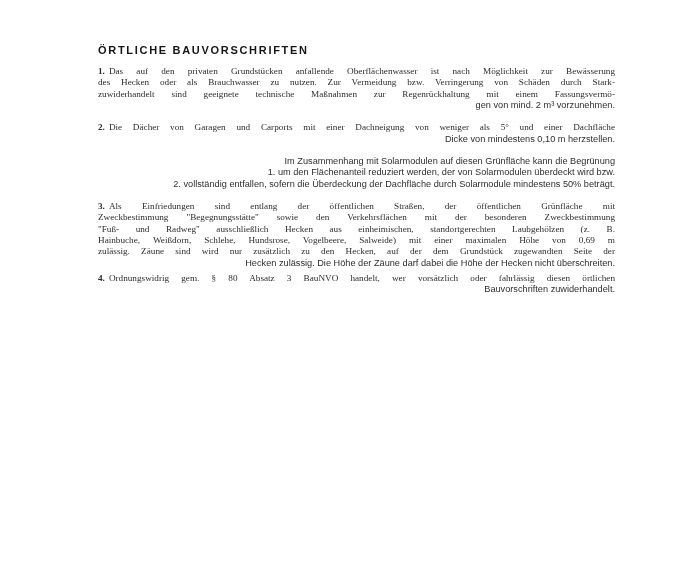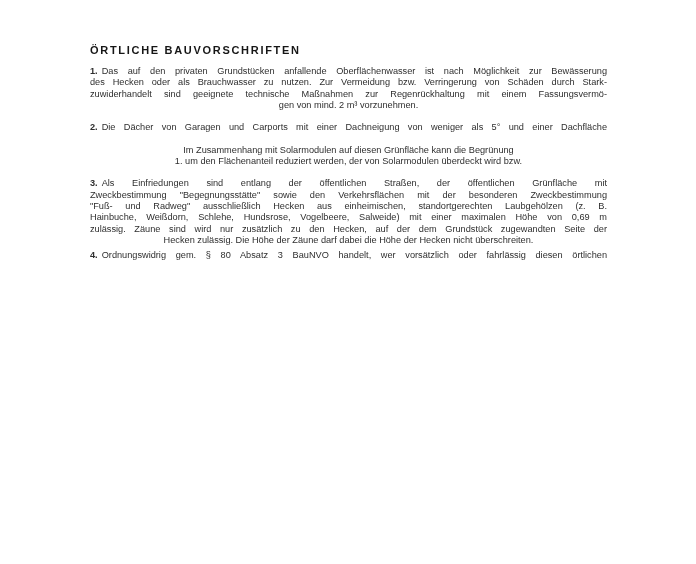--- a/index.html
+++ b/index.html
@@ -9,21 +9,21 @@
   body {
     width: 696px;
     height: 564px;
     background: #ffffff;
     position: relative;
     overflow: hidden;
     font-family: "Liberation Sans", "DejaVu Sans", sans-serif;
   }
   .page {
     position: absolute;
-    left: 90px;
+    left: 98px;
     top: 44px;
     width: 517px;
   }
   .title {
     margin: 0 0 10px 0;
     font-size: 11px;
     font-weight: bold;
     letter-spacing: 1.7px;
     color: #161616;
     white-space: nowrap;
@@ -33,56 +33,60 @@
     font-size: 9.2px;
     line-height: 11.33px;
   }
   .block {
     margin: 0 0 11px 0;
   }
   .block:last-child {
     margin-top: -7px; 
   }
   .line {
-    text-align: center;
+    text-align: right;
   }
   
   .line.jl {
     text-align: justify;
     text-align-last: justify;
+    font-family: Liberation Serif, serif;
   }
   .num {
     font-weight: bold;
     margin-right: 4px;
   }
 </style>
 </head>
 <body>
 
 <div class="page">
   <h1 class="title">ÖRTLICHE BAUVORSCHRIFTEN</h1>
   <div class="content" id="blocks">
       <div class="block">
         <div class="line jl"><b class="num">1.</b>Das auf den privaten Grundstücken anfallende Oberflächenwasser ist nach Möglichkeit zur Bewässerung</div>
         <div class="line jl">des Hecken oder als Brauchwasser zu nutzen. Zur Vermeidung bzw. Verringerung von Schäden durch Stark-</div>
         <div class="line jl">zuwiderhandelt sind geeignete technische Maßnahmen zur Regenrückhaltung mit einem Fassungsvermö-</div>
         <div class="line">gen von mind. 2 m³ vorzunehmen.</div>
       </div>
       <div class="block">
         <div class="line jl"><b class="num">2.</b>Die Dächer von Garagen und Carports mit einer Dachneigung von weniger als 5° und einer Dachfläche</div>
+        <div class="line">Dicke von mindestens 0,10 m herzstellen.</div>
       </div>
       <div class="block">
         <div class="line">Im Zusammenhang mit Solarmodulen auf diesen Grünfläche kann die Begrünung</div>
         <div class="line">1. um den Flächenanteil reduziert werden, der von Solarmodulen überdeckt wird bzw.</div>
+        <div class="line">2. vollständig entfallen, sofern die Überdeckung der Dachfläche durch Solarmodule mindestens 50% beträgt.</div>
       </div>
       <div class="block">
         <div class="line jl"><b class="num">3.</b>Als Einfriedungen sind entlang der öffentlichen Straßen, der öffentlichen Grünfläche mit</div>
         <div class="line jl">Zweckbestimmung "Begegnungsstätte" sowie den Verkehrsflächen mit der besonderen Zweckbestimmung</div>
         <div class="line jl">"Fuß- und Radweg" ausschließlich Hecken aus einheimischen, standortgerechten Laubgehölzen (z. B.</div>
         <div class="line jl">Hainbuche, Weißdorn, Schlehe, Hundsrose, Vogelbeere, Salweide) mit einer maximalen Höhe von 0,69 m</div>
         <div class="line jl">zulässig. Zäune sind wird nur zusätzlich zu den Hecken, auf der dem Grundstück zugewandten Seite der</div>
         <div class="line">Hecken zulässig. Die Höhe der Zäune darf dabei die Höhe der Hecken nicht überschreiten.</div>
       </div>
       <div class="block">
         <div class="line jl"><b class="num">4.</b>Ordnungswidrig gem. § 80 Absatz 3 BauNVO handelt, wer vorsätzlich oder fahrlässig diesen örtlichen</div>
+        <div class="line">Bauvorschriften zuwiderhandelt.</div>
       </div>
     </div>
 </div>
 
 </body></html>

